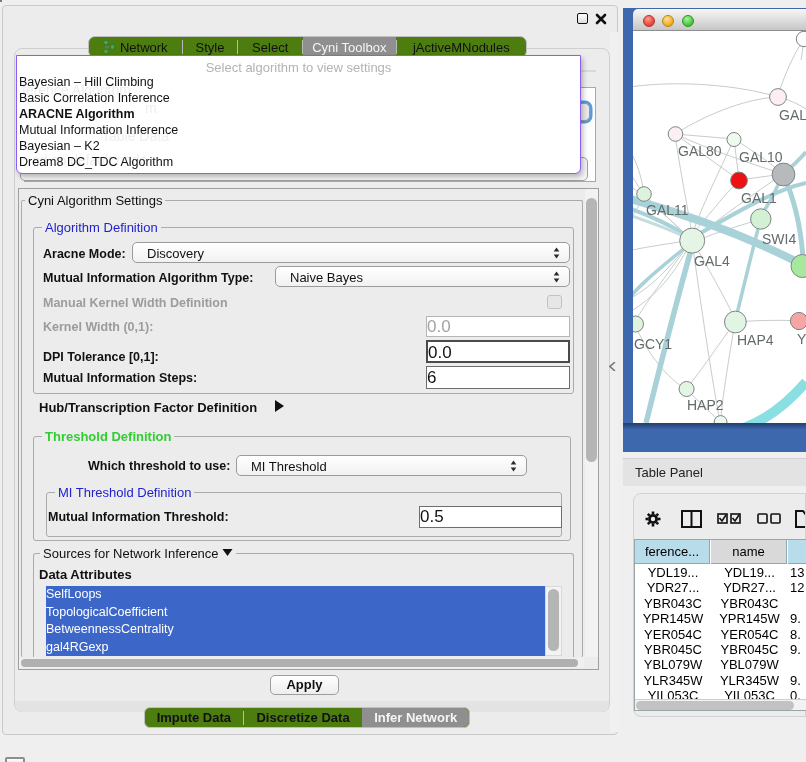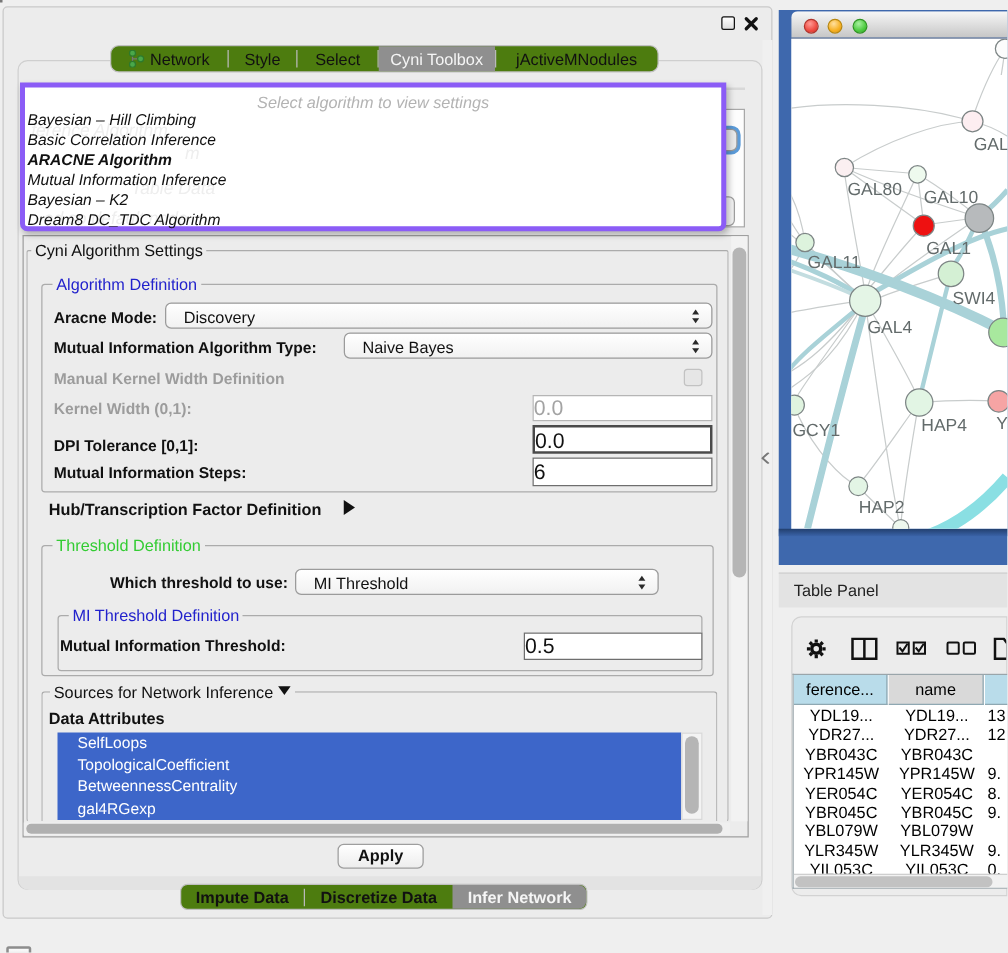--- a/index.html
+++ b/index.html
@@ -24,27 +24,27 @@
 .gtitle { position:absolute; top:-8px; background:#ececec; font-size:13px; padding:0 3px; }
 label.b { position:absolute; font-weight:bold; font-size:12.5px; color:#111; }
 label.dis { color:#9c9c9c; }
 .combo { position:absolute; background:linear-gradient(#ffffff,#f1f1f1); border:1px solid #9b9b9b; border-radius:5px; font-size:13px; color:#111; }
 .combo .cv { position:absolute; left:14px; top:3px; }
 .combo .ar { position:absolute; right:8px; top:2px; width:9px; height:16px; }
 .tf { position:absolute; background:#fff; border:1px solid #8f8f8f; text-align:left; font-size:17px; color:#111; padding-right:6px; }
 .tf.dis { border-color:#b5b5b5; color:#a3a3a3; }
 
 #attrlist { left:46px; top:586px; width:499px; height:70px; background:#3d66c9; }
-#attrlist div { color:#fff; font-size:12.5px; padding-left:16px; height:17.5px; line-height:17.5px; }
+#attrlist div { color:#fff; font-size:12.5px; padding-left:0; height:17.5px; line-height:17.5px; }
 
 .sb-thumb { background:#b5b5b5; border-radius:6px; }
 
 #applybtn { left:270px; top:675px; width:69px; height:20px; background:linear-gradient(#ffffff,#ededed); border:1px solid #9e9e9e; border-radius:5px; font-weight:bold; font-size:13px; text-align:center; line-height:18px; color:#111; }
 
-#popup { left:16px; top:66px; width:565px; height:119px; background:#ffffff; border:4px solid #8b5cf6; border-radius:0 0 6px 6px; box-shadow:2px 3px 5px rgba(0,0,0,0.25);font-style:italic; }
+#popup { left:16px; top:55px; width:565px; height:119px; background:#ffffff; border:1px solid #8b5cf6; border-radius:0 0 6px 6px; box-shadow:2px 3px 5px rgba(0,0,0,0.25); }
 #popup .hint { position:absolute; left:0; right:0; top:4px; text-align:center; color:#b3b3b3; font-size:13px; }
 #popup .it { position:absolute; left:2px; font-size:12.5px; color:#111; }
 #popup .gh { position:absolute; font-size:14px; color:#eeeeee; }
 
 #netwin { left:623px; top:8px; width:183px; height:444px; background:#3e68ad; }
 #nettitle { left:633px; top:9px; width:173px; height:22px; background:linear-gradient(#f7f7f7,#c6c6c6); border-bottom:1px solid #8e8e8e; border-top-left-radius:5px; }
 #netcanvas { left:633px; top:31px; width:173px; height:392px; background:#ffffff; }
 .tl { position:absolute; top:15px; width:12px; height:12px; border-radius:50%; }
 
 #tpbar { left:623px; top:458px; width:183px; height:28px; background:#e3e3e3; border-top:1px solid #d0d0d0; }
@@ -119,21 +119,21 @@
   <div class="tf abs" style="left:426px; top:340px; width:144px; height:23px; line-height:21px; border:2px solid #4a4a4a;">0.0</div>
   <label class="b abs" style="left:43px; top:371px;">Mutual Information Steps:</label>
   <div class="tf abs" style="left:426px; top:366px; width:144px; height:23px; line-height:22px; border-color:#6e6e6e;">6</div>
 
   <label class="b abs" style="left:39px; top:400px; font-size:13px;">Hub/Transcription Factor Definition</label>
   <svg class="abs" style="left:273px; top:399px;" width="12" height="14" viewBox="0 0 12 14">
       <path d="M2 1 L11 7 L2 13 Z" fill="#111"></path>
     </svg>
 
   <div class="abs group" style="left:33px; top:436px; width:538px; height:105px;">
-    <span class="gtitle" style="left:8px; color:#33cc33;">Threshold Definition</span>
+    <span class="gtitle" style="left:8px; color:#33cc33;font-weight:bold;">Threshold Definition</span>
   </div>
   <label class="b abs" style="left:88px; top:459px;">Which threshold to use:</label>
   <div class="combo" style="left:236px; top:455px; width:291px; height:21px;">
       <span class="cv">MI Threshold</span>
       <svg class="ar" viewBox="0 0 9 16">
         <path d="M4.5 2.5 L7.3 6.5 L1.7 6.5 Z" fill="#2a2a2a"></path>
         <path d="M4.5 13.5 L7.3 9.5 L1.7 9.5 Z" fill="#2a2a2a"></path>
       </svg>
     </div>
   <div class="abs group" style="left:46px; top:492px; width:516px; height:45px;">

